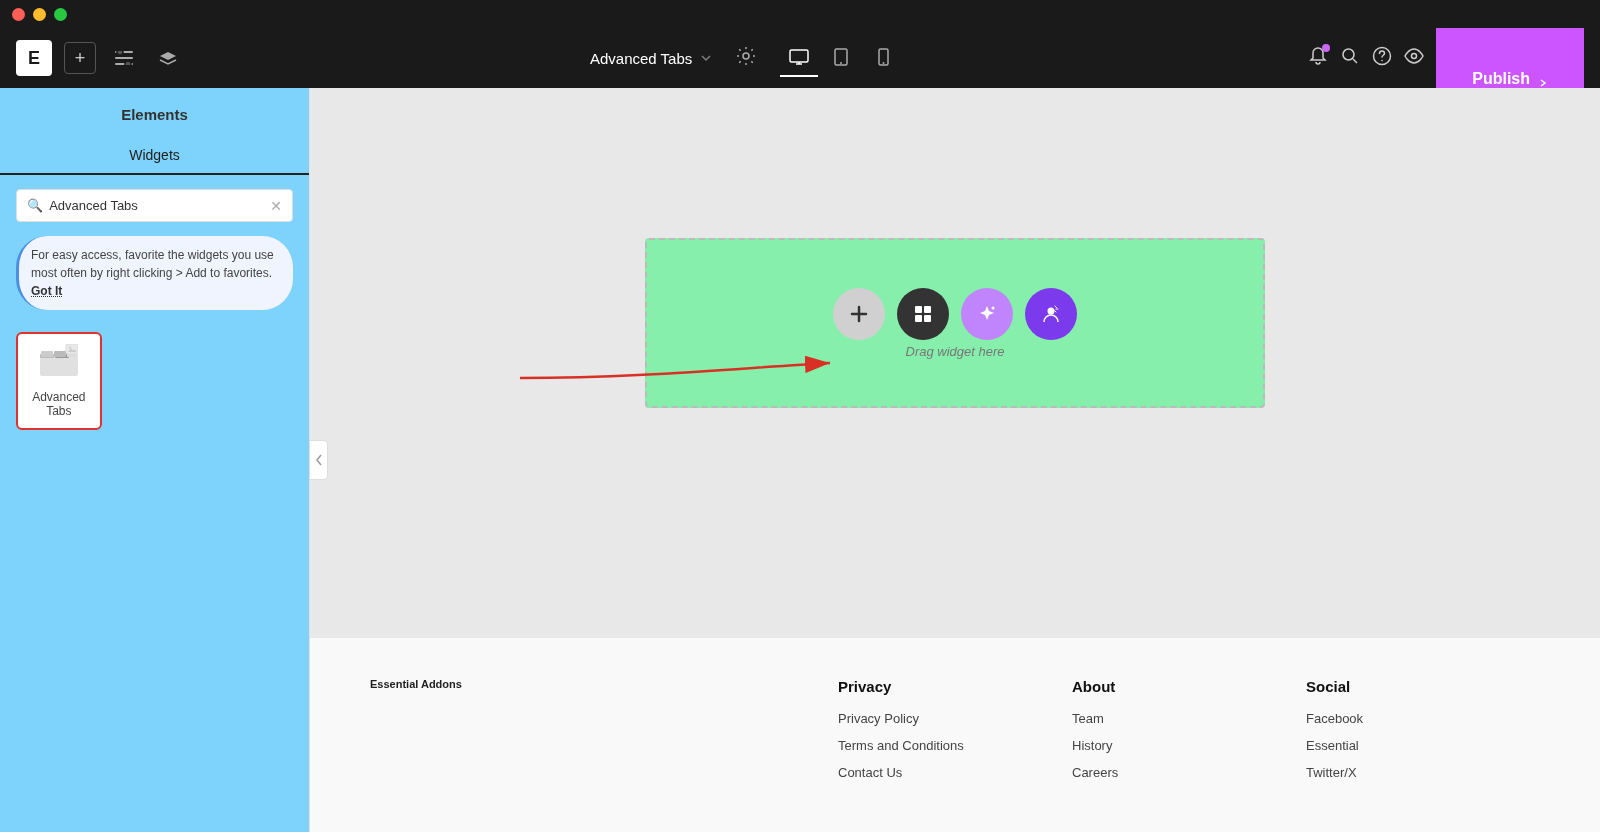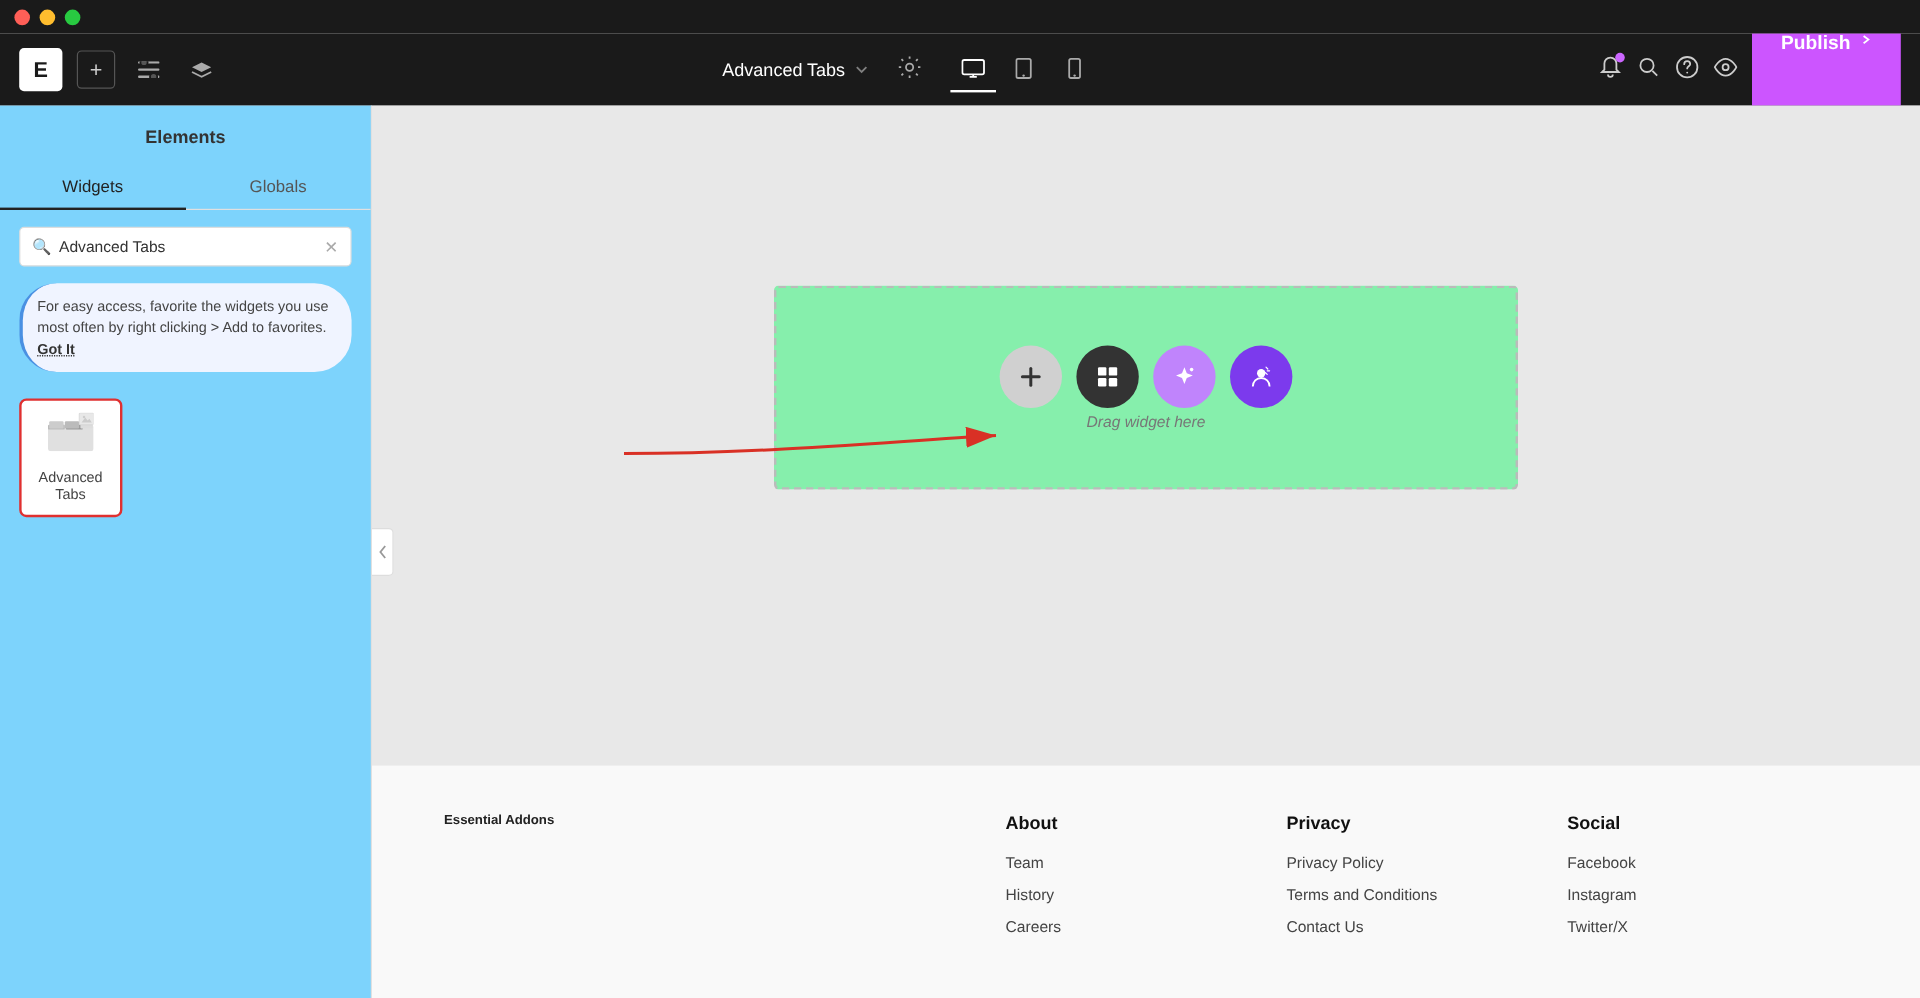--- a/index.html
+++ b/index.html
@@ -91,26 +91,26 @@
       color: #ccc; font-size: 18px; cursor: pointer;
     }
     .notif-dot {
       position: absolute; top: -2px; right: -2px;
       width: 8px; height: 8px; background: #cc66ff; border-radius: 50%;
     }
     .publish-btn {
       height: 60px;
       background: #cc55ff;
       border: none;
-      padding: 0 24px;
+      padding: 0 36px;
       color: #fff;
       font-size: 16px;
       font-weight: 600;
       cursor: pointer;
-      display: flex; align-items: flex-start; gap: 8px;
+      display: flex; align-items: flex-end; gap: 8px;
     }
 
     
     .main-layout {
       display: flex;
       width: 100%;
       height: calc(832px - 88px);
     }
 
     
@@ -416,21 +416,20 @@
     </button>
   </div>
 </div>
 
 <div class="main-layout" style="position:relative;">
 
   <div class="sidebar">
     <div class="sidebar-header">Elements</div>
     <div class="tab-row">
       <div class="tab-item active">Widgets</div>
-      <div class="tab-item">Globals</div>
     </div>
     <div class="search-area">
       <div class="search-input-wrap">
         <span class="search-icon-inner">🔍</span>
         <input class="search-input" type="text" value="Advanced Tabs" style="">
         <span class="search-clear">✕</span>
       </div>
     </div>
     <div class="hint-box">
       <span>For easy access, favorite the widgets you use most often by right clicking &gt; Add to favorites.</span>
@@ -505,34 +504,34 @@
           <polygon points="0 0, 10 3.5, 0 7" fill="#d93025"></polygon>
         </marker>
       </defs>
       <path d="M 160 170 C 280 170 380 160 470 155" stroke="#d93025" stroke-width="2.5" fill="none" marker-end="url(#arrowhead)"></path>
     </svg>
 
     <div class="footer-area">
       <div class="footer-brand">Essential Addons</div>
 
       <div class="footer-col">
+        <div class="footer-col-title">Privacy</div>
+        <a class="footer-link">Privacy Policy</a>
+        <a class="footer-link">Terms and Conditions</a>
+        <a class="footer-link">Contact Us</a>
+      </div>
+
+      <div class="footer-col">
         <div class="footer-col-title">About</div>
         <a class="footer-link">Team</a>
         <a class="footer-link">History</a>
         <a class="footer-link">Careers</a>
       </div>
 
       <div class="footer-col">
-        <div class="footer-col-title">Privacy</div>
-        <a class="footer-link">Privacy Policy</a>
-        <a class="footer-link">Terms and Conditions</a>
-        <a class="footer-link">Contact Us</a>
-      </div>
-
-      <div class="footer-col">
         <div class="footer-col-title">Social</div>
         <a class="footer-link">Facebook</a>
-        <a class="footer-link">Instagram</a>
+        <a class="footer-link">Essential</a>
         <a class="footer-link">Twitter/X</a>
       </div>
     </div>
   </div>
 </div>
 
 </body></html>

